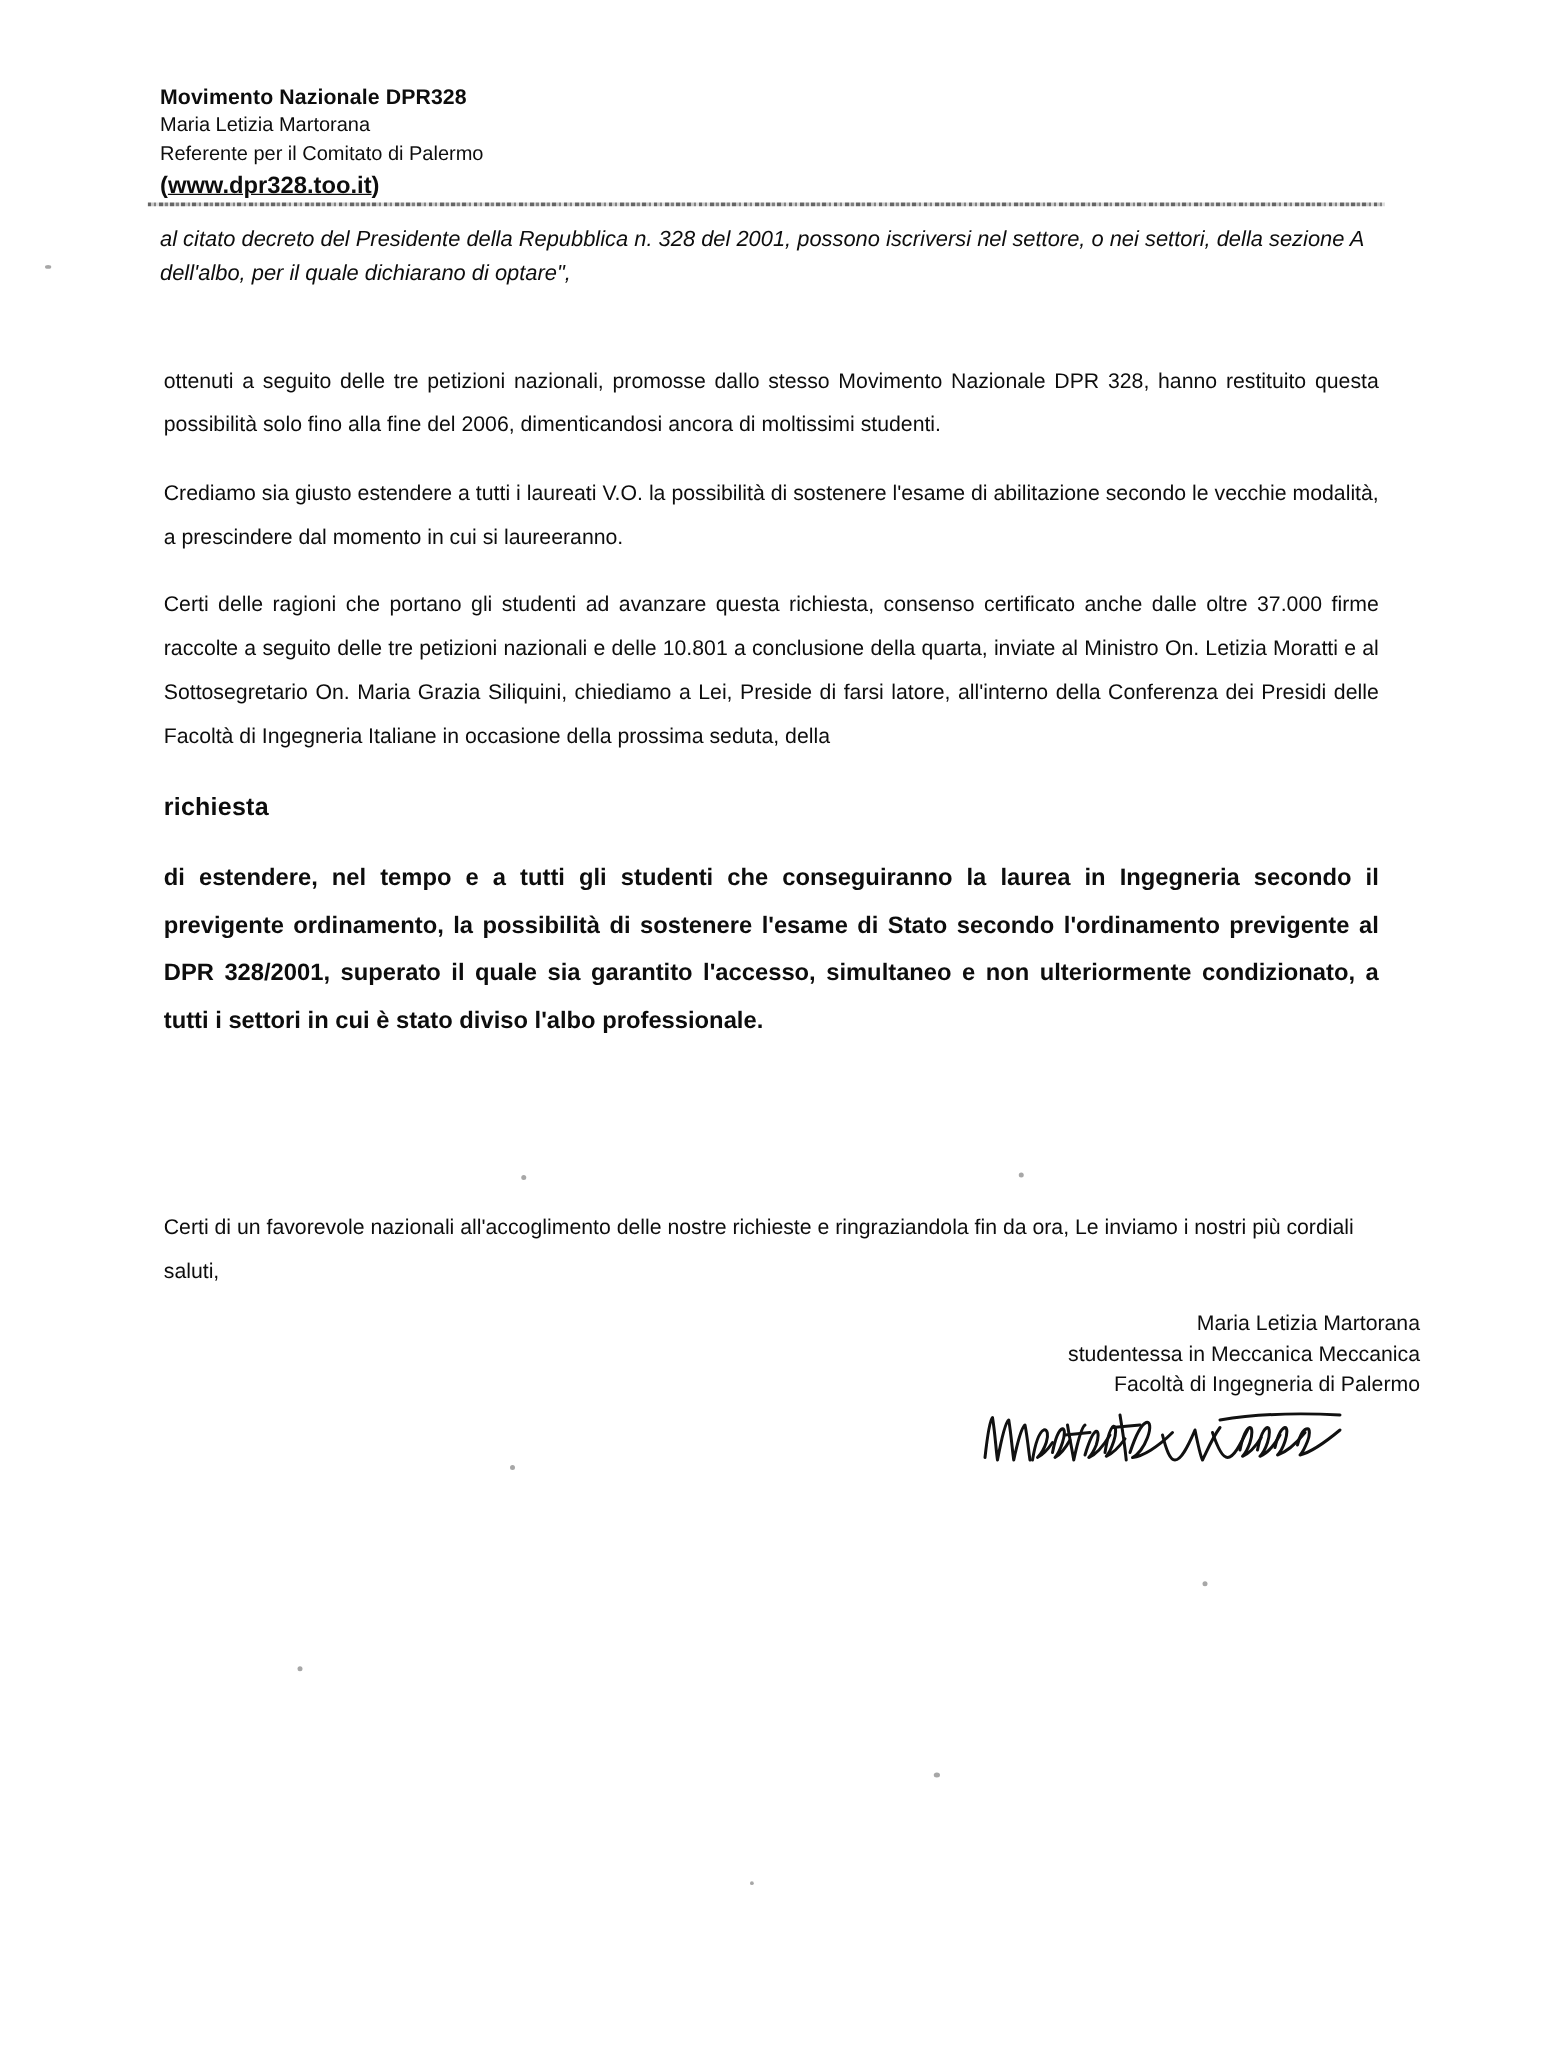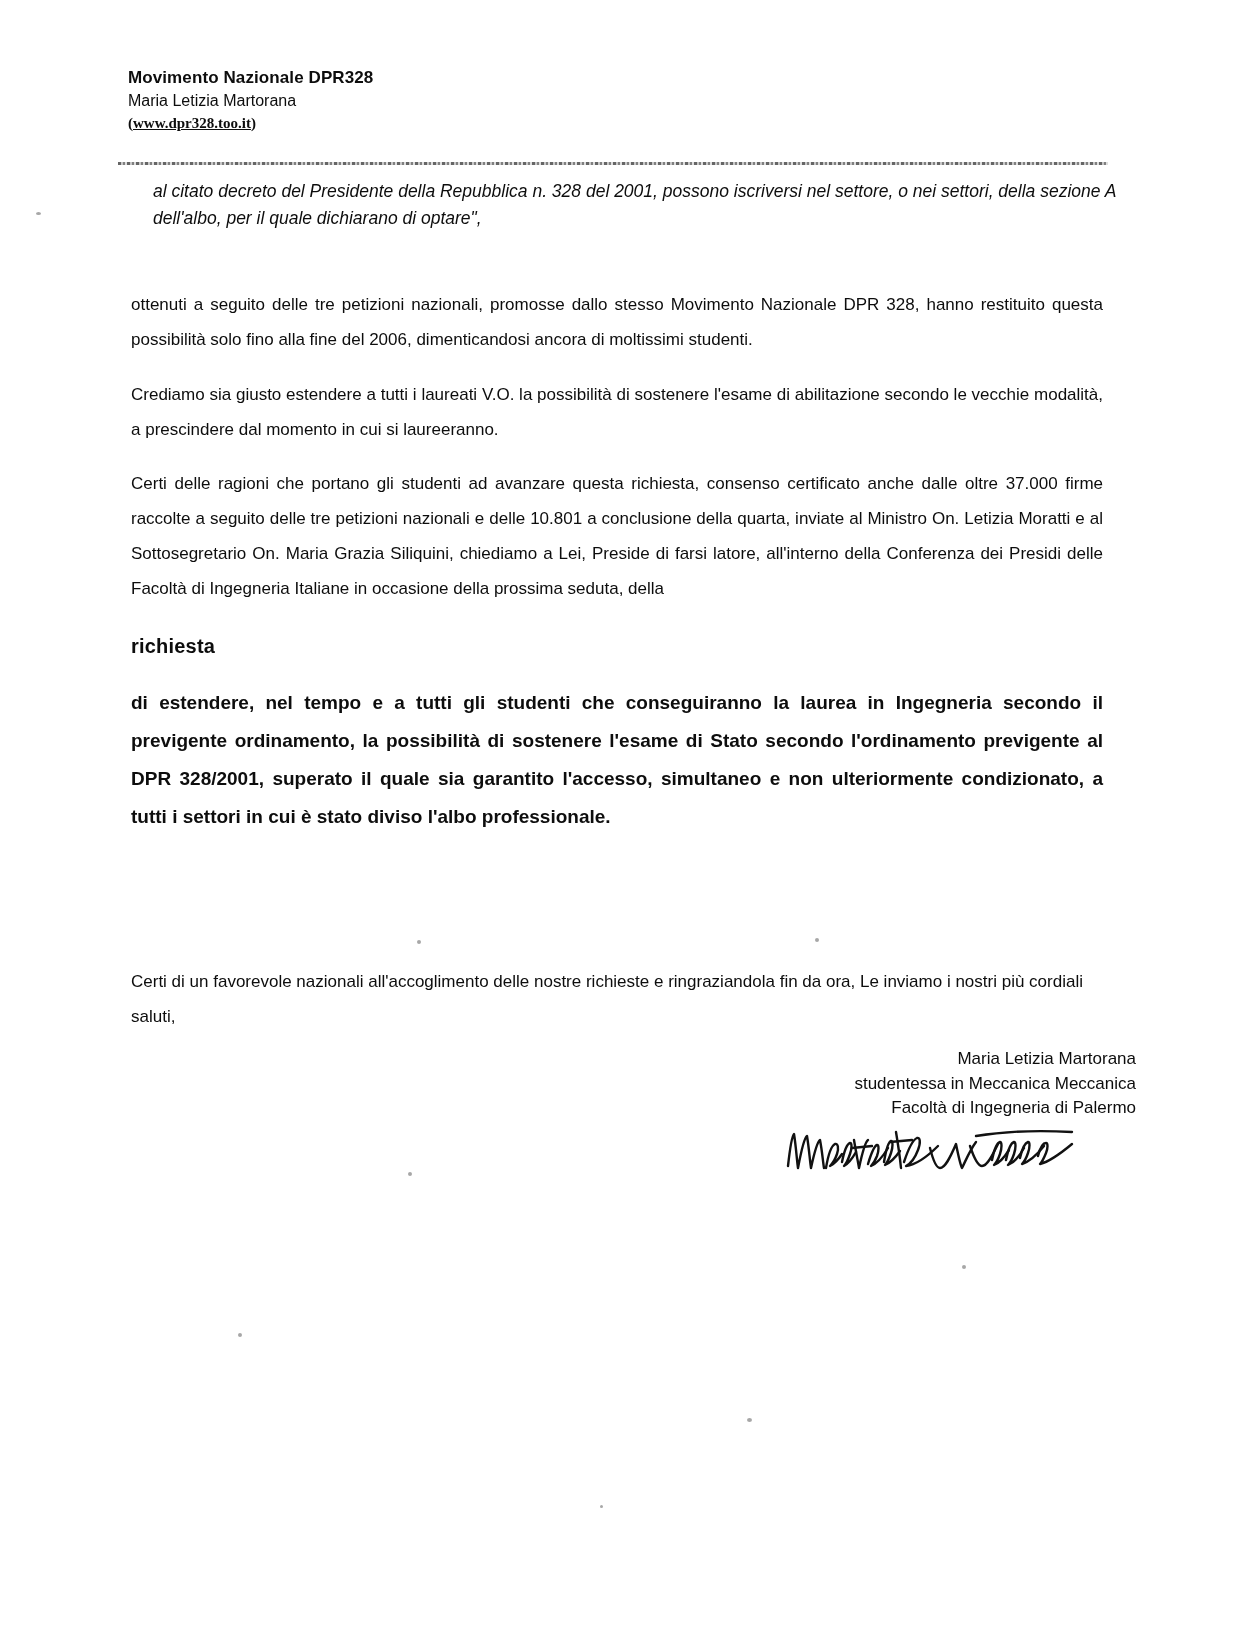--- a/index.html
+++ b/index.html
@@ -32,23 +32,22 @@
   }
   .lh-title {
     font-size: 17px;
     font-weight: bold;
     letter-spacing: 0.1px;
   }
   .lh-line {
     font-size: 16px;
   }
   .lh-url {
-    font-size: 15px;
-    font-weight: bold;
-    font-family: Liberation Serif, serif;
+    font-size: 19px;
+    font-weight: bold;
   }
   .lh-url .u {
     text-decoration: underline;
   }
 
   
   .rule {
     position: absolute;
     left: 118px;
     top: 162px;
@@ -66,21 +65,20 @@
   
   .quote {
     position: absolute;
     left: 128px;
     top: 178px;
     width: 978px;
     font-style: italic;
     font-size: 17.5px;
     line-height: 1.55;
     font-family: "Liberation Sans", sans-serif;
-    margin-left: 25px;
   }
 
   
   .body-block {
     position: absolute;
     left: 131px;
     top: 288px;
     width: 972px;
   }
   .para {
@@ -146,20 +144,21 @@
   }
 </style>
 </head>
 <body>
 
 <div class="page">
 
   <div class="letterhead">
     <div class="lh-title">Movimento Nazionale DPR328</div>
     <div class="lh-line">Maria Letizia Martorana</div>
+    <div class="lh-line">Referente per il Comitato di Palermo</div>
     <div class="lh-url"><span>(</span><span class="u">www.dpr328.too.it</span><span>)</span></div>
   </div>
 
   <div class="rule"></div>
 
   <div class="quote">al citato decreto del Presidente della Repubblica n. 328 del 2001, possono iscriversi nel settore, o nei settori, della sezione A dell'albo, per il quale dichiarano di optare",</div>
 
   <div class="body-block">
     <p class="para">ottenuti a seguito delle tre petizioni nazionali, promosse dallo stesso Movimento Nazionale DPR 328, hanno restituito questa possibilità solo fino alla fine del 2006, dimenticandosi ancora di moltissimi studenti.</p>
     <p class="para">Crediamo sia giusto estendere a tutti i laureati V.O. la possibilità di sostenere l'esame di abilitazione secondo le vecchie modalità, a prescindere dal momento in cui si laureeranno.</p>

